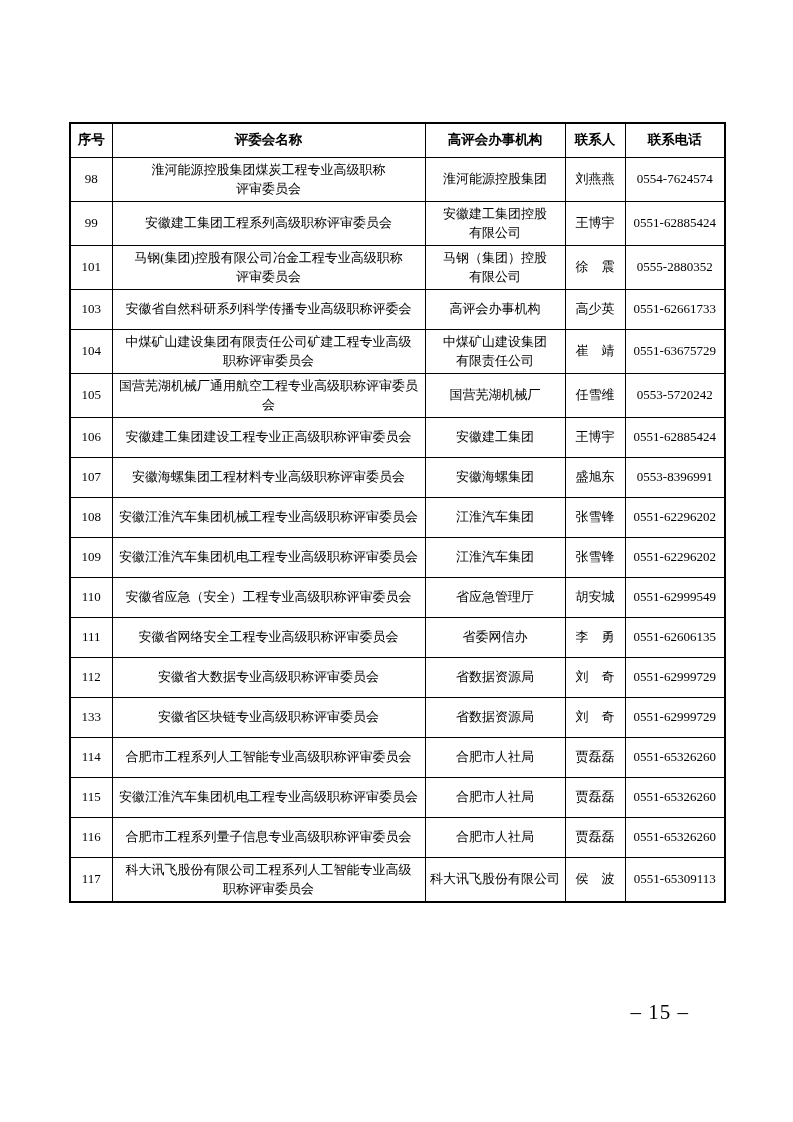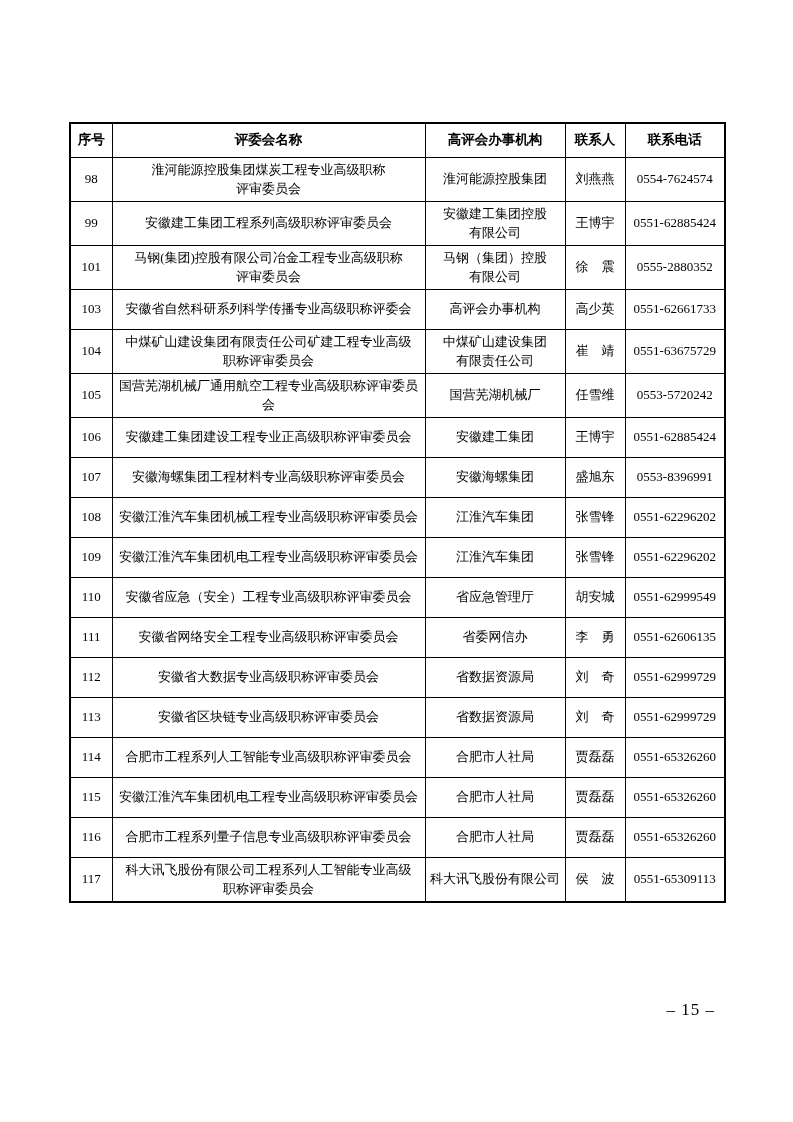--- a/index.html
+++ b/index.html
@@ -37,22 +37,22 @@
   }
   .doc-table tbody td { height: 40px; }
   .col-no    { width: 42px; }
   .col-name  { width: 313px; white-space: pre-line; }
   .col-agency{ width: 140px; white-space: pre-line; font-family: Liberation Serif, serif; }
   .col-contact { width: 60px; }
   .col-phone { width: 100px; margin-top: 16px; }
   .page-number {
     position: absolute;
     top: 1000px;
-    right: 78px;
-    font-size: 17px;
+    right: 104px;
+    font-size: 21px;
     letter-spacing: 1px;
     font-family: "Liberation Serif", "DejaVu Serif", serif;
   }
 </style>
 </head>
 <body>
 
 <table class="doc-table">
   <colgroup>
     <col class="col-no">
@@ -177,21 +177,21 @@
 
   <tr>
     <td class="col-no">112</td>
     <td class="col-name">安徽省大数据专业高级职称评审委员会</td>
     <td class="col-agency">省数据资源局</td>
     <td class="col-contact">刘　奇</td>
     <td class="col-phone">0551-62999729</td>
   </tr>
 
   <tr>
-    <td class="col-no">113</td>
+    <td class="col-no">133</td>
     <td class="col-name">安徽省区块链专业高级职称评审委员会</td>
     <td class="col-agency">省数据资源局</td>
     <td class="col-contact">刘　奇</td>
     <td class="col-phone">0551-62999729</td>
   </tr>
 
   <tr>
     <td class="col-no">114</td>
     <td class="col-name">合肥市工程系列人工智能专业高级职称评审委员会</td>
     <td class="col-agency">合肥市人社局</td>

